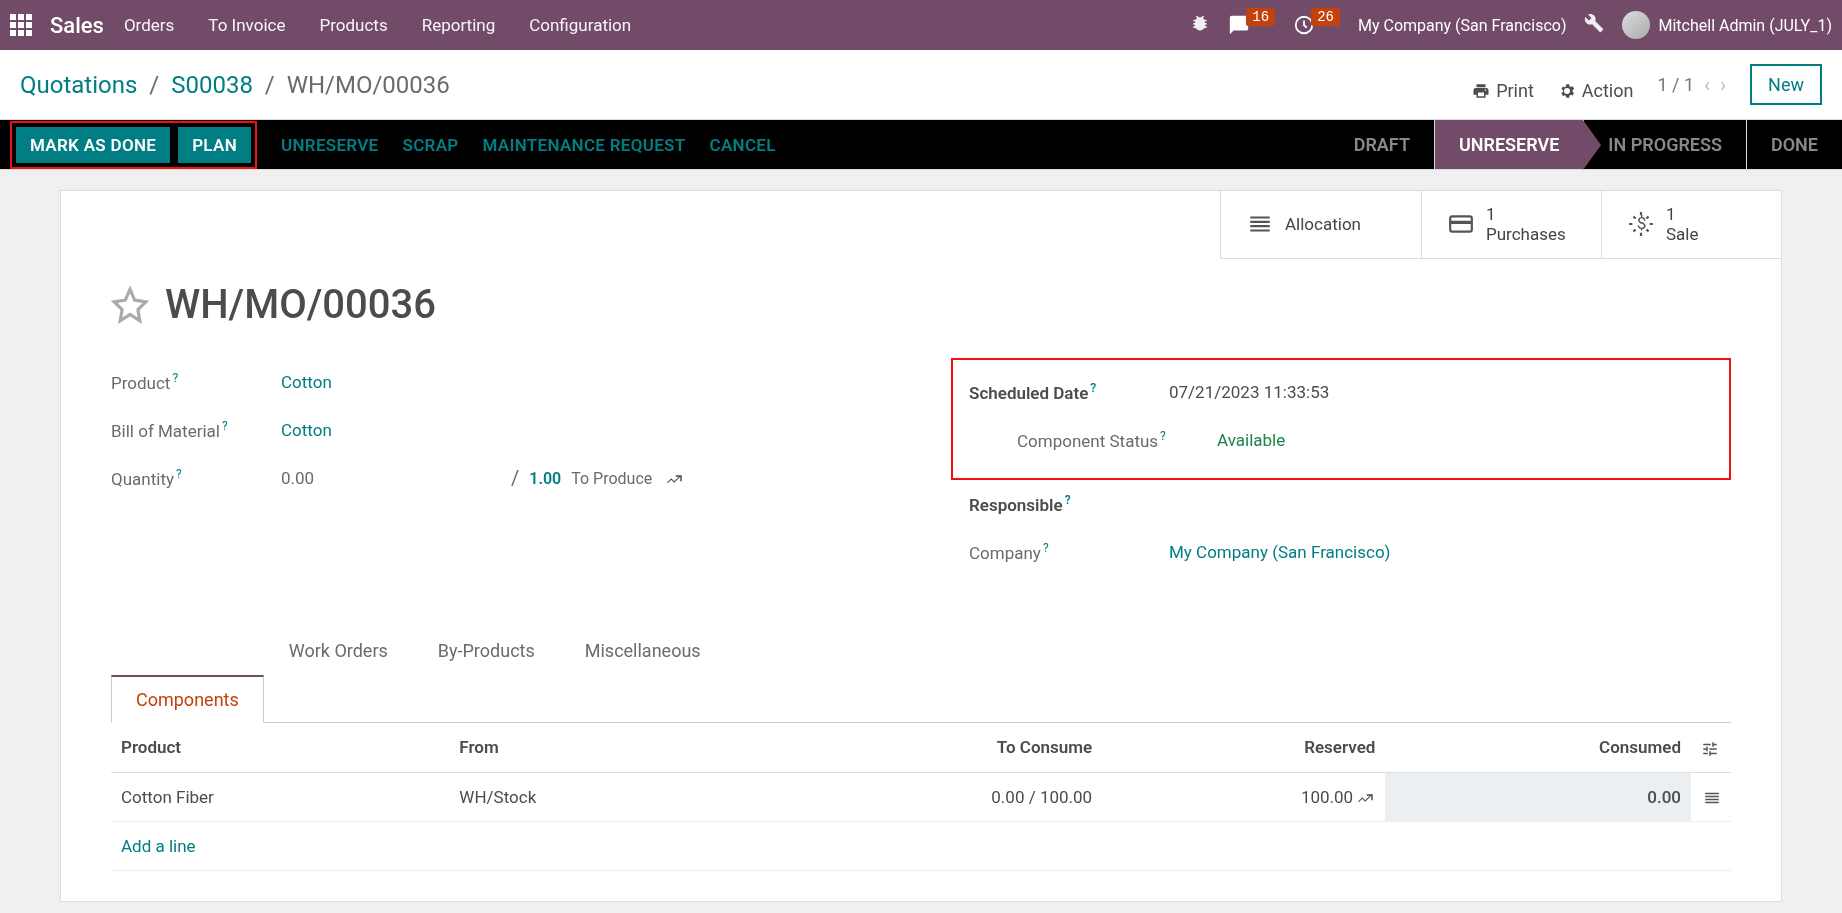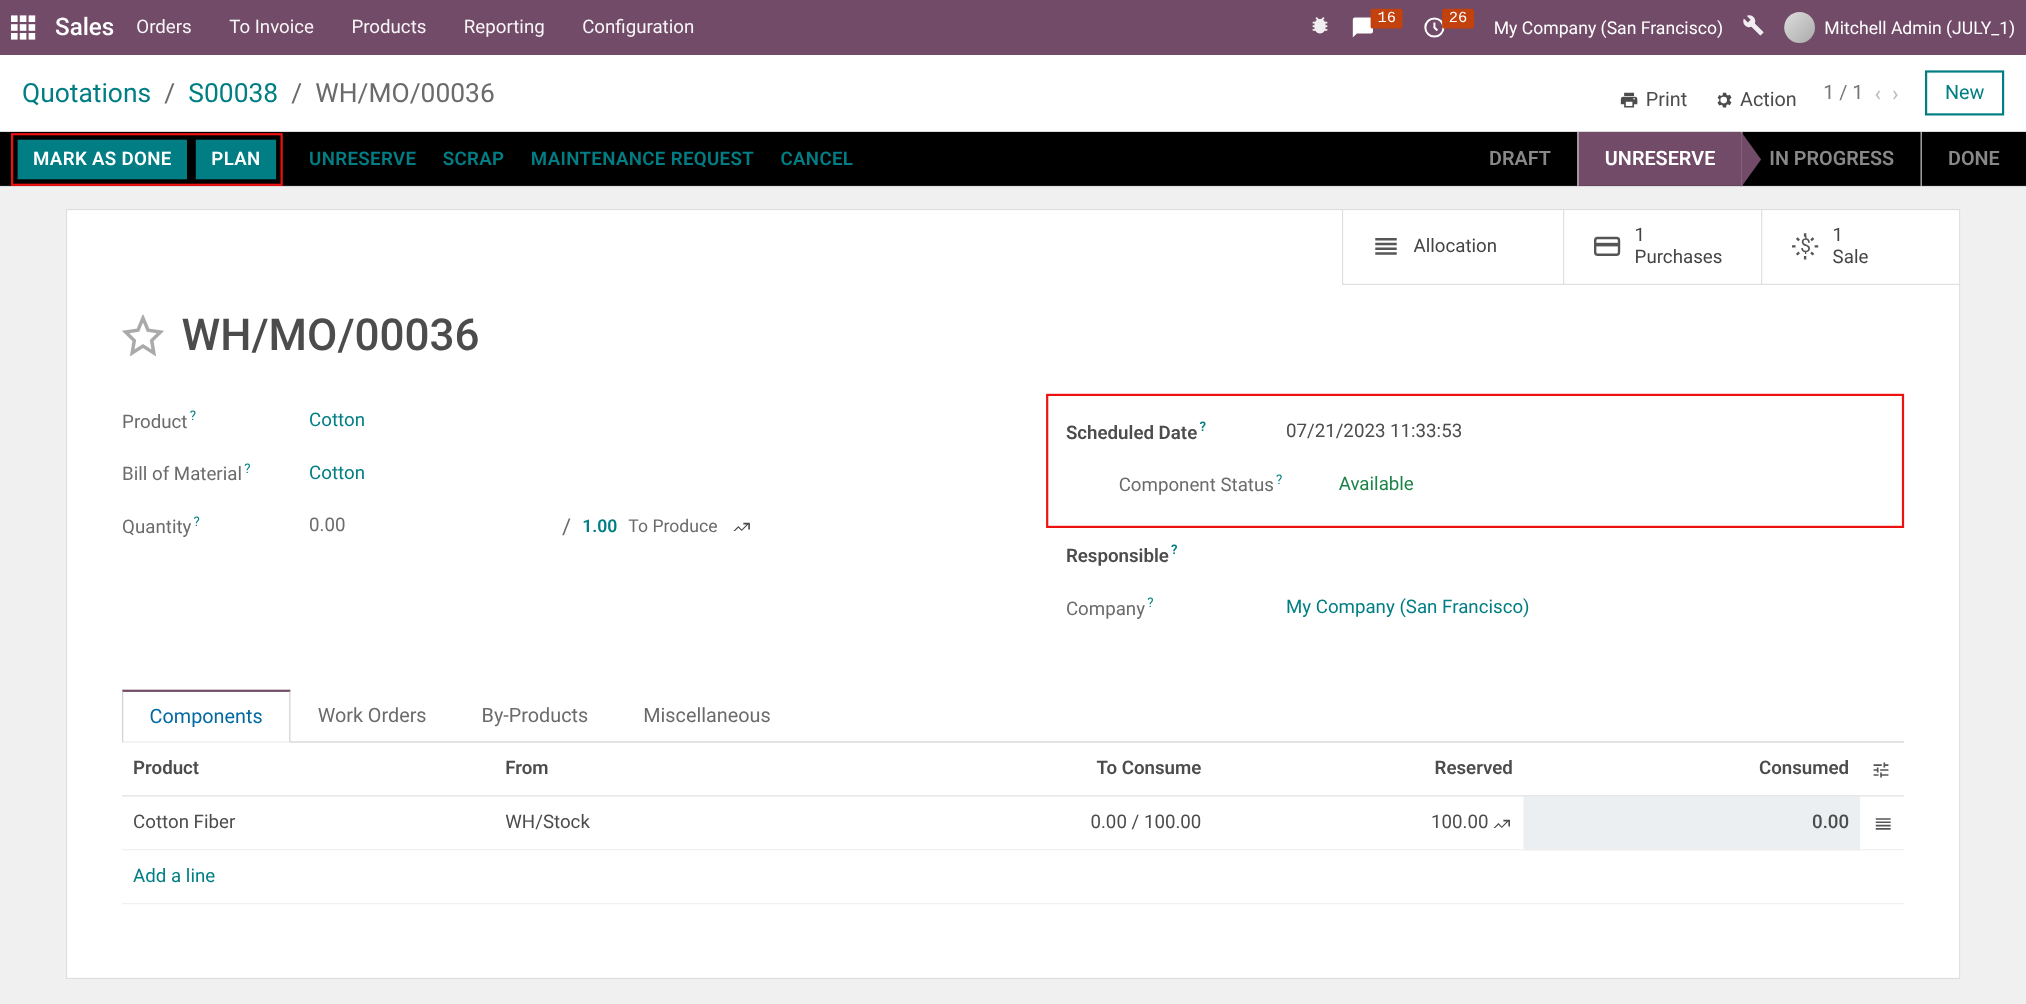--- a/index.html
+++ b/index.html
@@ -70,21 +70,21 @@
 .qty-row .fval { color:#6b6b6b; }
 .qty-sep { margin:0 10px; color:#6b6b6b; font-size:20px; }
 .qty-one { color:#017e84; font-weight:600; }
 .qty-lbl { margin-left:10px; color:#6b6b6b; }
 
 .redbox { border:2px solid #e11; padding:8px 16px 14px; }
 
 
 .tabs { margin-top:50px; display:flex; border-bottom:1px solid #ccc; }
 .tab { padding:12px 24px; font-size:18px; color:#6b6b6b; border:1px solid transparent; cursor:pointer; position:relative; top:1px; }
-.tab.active { border:1px solid #ccc; border-bottom:1px solid #fff; border-top:2px solid #714B67; color:#0369a1; }
+.tab.active { border:1px solid #ccc; border-bottom:1px solid #fff; border-top:2px solid #714B67; color:#c2410c;margin-top:48px; }
 
 
 .tbl { width:100%; border-collapse:collapse; }
 .tbl th { text-align:left; font-size:17px; font-weight:600; color:#4c4c4c; padding:14px 10px; border-bottom:1px solid #ddd; }
 .tbl th.r { text-align:right; }
 .tbl td { font-size:17px; color:#4c4c4c; padding:14px 10px; border-bottom:1px solid #eee; }
 .tbl td.r { text-align:right; }
 .consumed-cell { background:#eceff1; color:#1d8348; font-weight:500; }
 .addline td { color:#017e84; cursor:pointer; }
 .settings-th { text-align:right; width:40px; }

